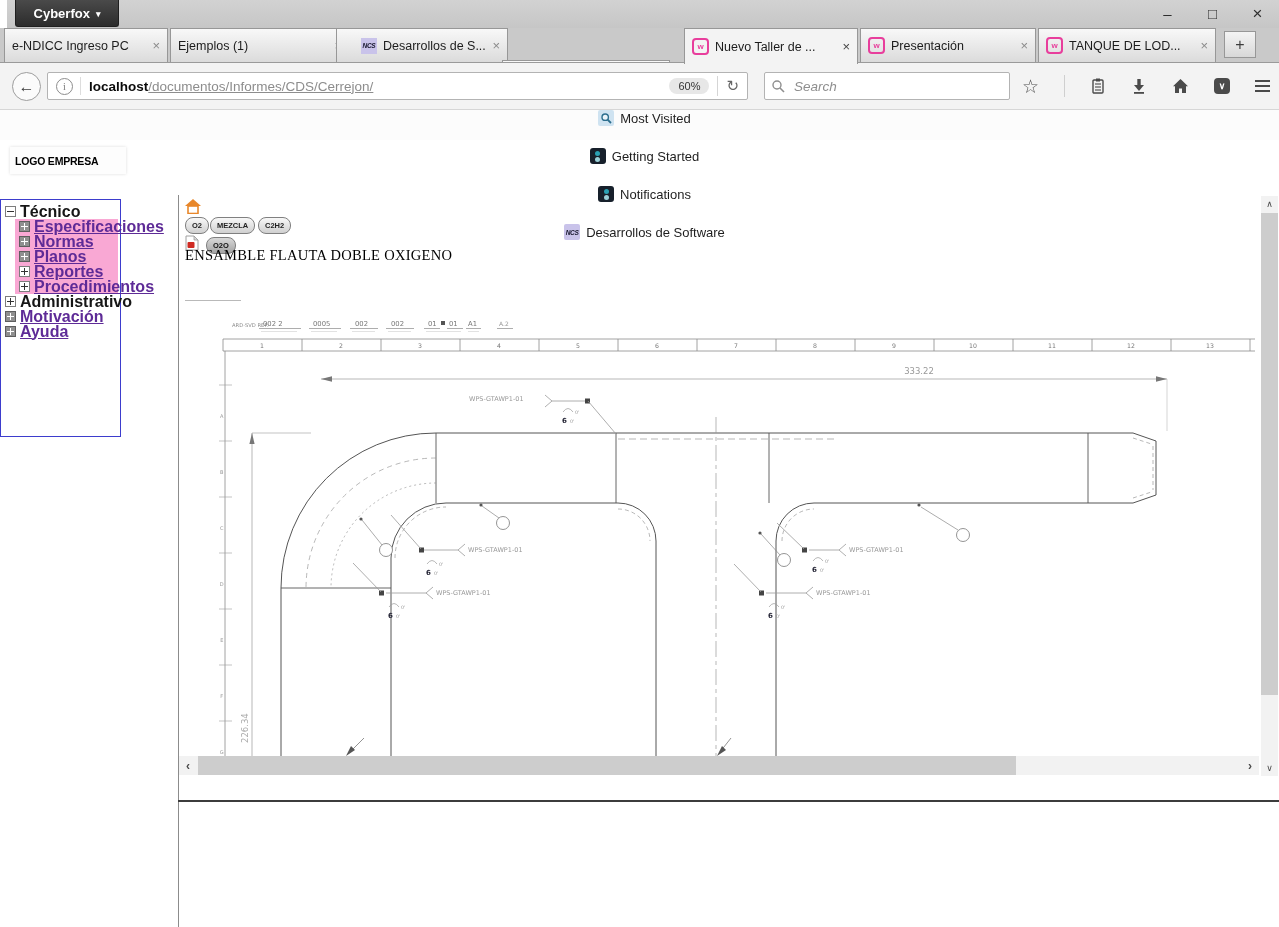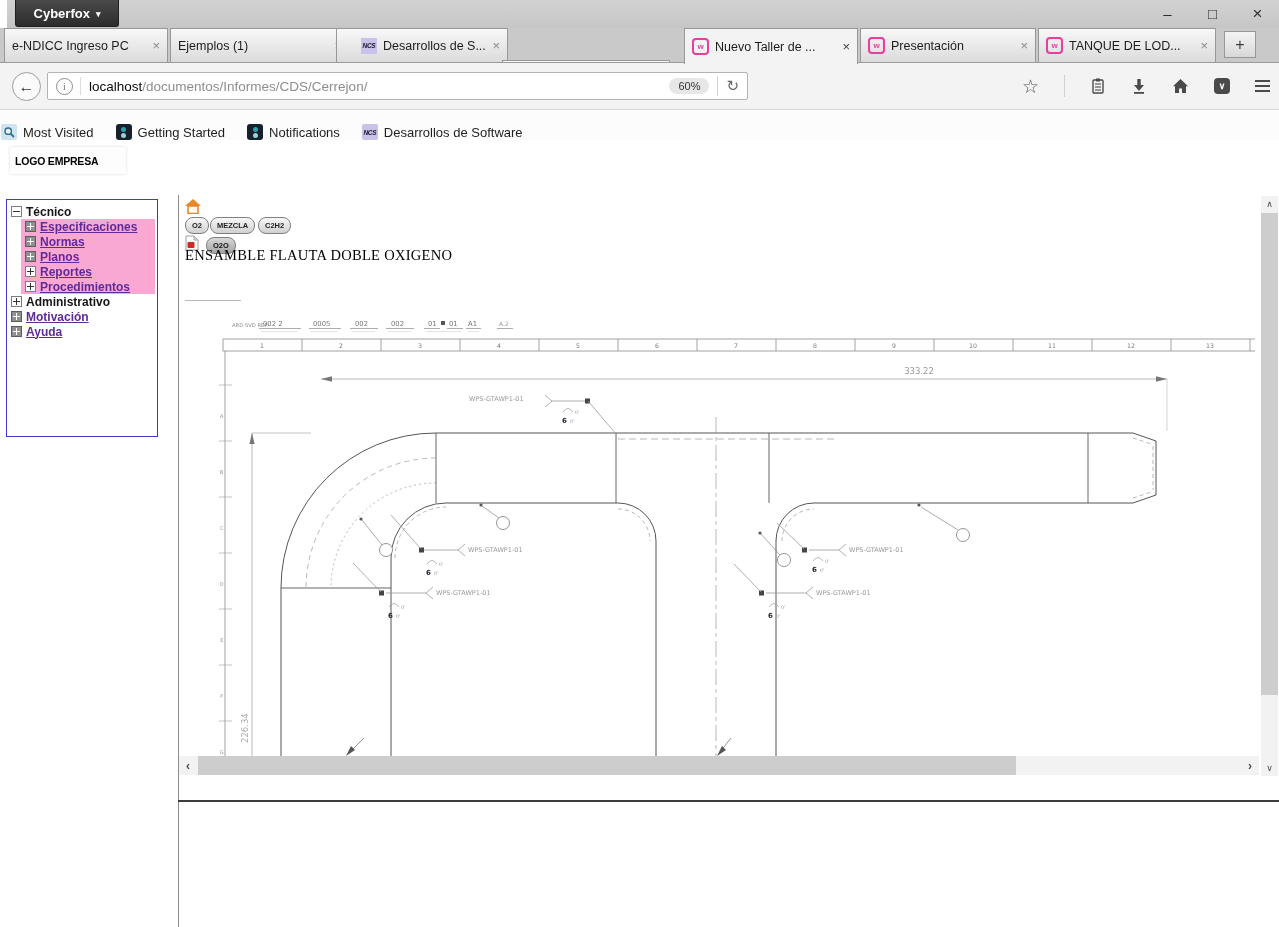--- a/index.html
+++ b/index.html
@@ -39,52 +39,52 @@
   
   #navbar{left:0;top:62px;width:1279px;height:48px;background:#f3f3f3;border-top:1px solid #9a9a9a;border-bottom:1px solid #d6d6d6;}
   #backbtn{left:12px;top:72px;width:29px;height:29px;border:1px solid #9d9d9d;border-radius:50%;
            background:#fbfbfb;display:flex;align-items:center;justify-content:center;
            color:#3d3d3d;font-size:16px;font-weight:bold;}
   #urlbar{left:47px;top:72px;width:701px;height:28px;background:#fff;border:1px solid #b3b3b3;
           border-radius:2px;display:flex;align-items:center;font-size:13.5px;}
   #infoicon{flex:none;width:15px;height:15px;border:1px solid #8d8d8d;border-radius:50%;color:#777;
             font-size:10px;font-family:"Liberation Serif",serif;display:flex;align-items:center;justify-content:center;margin:0 7px 0 8px;}
   #urlbar .sep{width:1px;height:18px;background:#ddd;margin-right:8px;}
-  #urlhost{color:#0a0a0a;font-weight:normal;}
-  #urlpath{color:#8d8d8d;}
+  #urlhost{color:#0a0a0a;font-weight:bold;}
+  #urlpath{color:#8d8d8d;text-decoration:underline;}
   #zoombadge{margin-left:auto;background:#e7e7e7;border-radius:9px;padding:2px 9px;font-size:11px;color:#333;}
   #urlbar .sep2{width:1px;height:20px;background:#d5d5d5;margin:0 8px;}
   #reload{color:#666;font-size:15px;margin-right:8px;}
   #searchbox{left:764px;top:72px;width:246px;height:28px;background:#fff;border:1px solid #b3b3b3;
              border-radius:2px;display:flex;align-items:center;}
   #searchbox input{border:none;outline:none;background:transparent;font-size:13.5px;width:180px;
                    font-family:"Liberation Sans",sans-serif;color:#333;}
   #searchbox input::placeholder{font-style:italic;color:#8e8e8e;}
   #navicons{left:1022px;top:63px;width:248px;height:46px;display:flex;align-items:center;justify-content:space-between;position:absolute;}
   .navico{color:#4f4f4f;display:flex;align-items:center;justify-content:center;}
   #staricon{font-size:19px;}
   .vsep{width:1px;height:22px;background:#cfcfcf;}
   #pocketicon{width:16px;height:16px;background:#4a4a4a;border-radius:4px;color:#fff;font-size:9px;font-weight:bold;
               display:flex;align-items:center;justify-content:center;}
   #menuicon{display:flex;flex-direction:column;gap:2.5px;}
   #menuicon div{width:15px;height:2.5px;background:#4a4a4a;}
 
   
-  #bmbar{left:0;top:110px;width:1279px;height:30px;background:#fcfcfc;display:flex;align-items:flex-end;padding-left:1px;gap:22px;}
+  #bmbar{left:0;top:110px;width:1279px;height:30px;background:#fcfcfc;display:flex;align-items:center;padding-left:10px;gap:22px;flex-direction:column;}
   .bmitem{display:flex;align-items:center;gap:6px;font-size:13px;color:#1e1e1e;}
   .bmico{width:16px;height:16px;border-radius:2px;flex:none;display:flex;align-items:center;justify-content:center;}
   .bm-search{background:#cfe3f1;}
   .bm-dark{background:#17202b;border-radius:3px;flex-direction:column;gap:1px;}
   .bm-dark i{display:block;width:5px;height:5px;border-radius:50%;}
 
   
   #logobox{left:10px;top:147px;width:116px;height:27px;background:#fdfdfd;box-shadow:0 0 3px #ddd;
            display:flex;align-items:center;padding-left:5px;font-size:10.5px;font-weight:bold;color:#000;letter-spacing:-0.2px;}
 
-  #tree{left:6px;top:199px;width:152px;height:238px;border:1px solid #3d3dcd;background:#fff;padding:4px 0 0 4px;font-size:12px;font-weight:bold;}
+  #tree{left:0;top:199px;width:121px;height:238px;border:1px solid #3d3dcd;background:#fff;padding:4px 0 0 4px;font-size:16px;font-weight:bold;}
   .trow{display:flex;align-items:center;gap:4px;height:15px;white-space:nowrap;}
   .tchildren{background:#f9a8d4;margin-left:10px;margin-right:2px;}
   .tchildren .trow{padding-left:4px;}
   .tlink{color:#5e2b97;text-decoration:underline;}
   .tplain{color:#161616;}
   .exp{position:relative;width:9px;height:9px;border:1px solid #7d7d7d;background:#fff;flex:none;}
   .exp::before{content:"";position:absolute;left:1px;right:1px;top:50%;margin-top:-0.5px;height:1px;background:#333;}
   .exp.plus::after{content:"";position:absolute;top:1px;bottom:1px;left:50%;margin-left:-0.5px;width:1px;background:#333;}
   .exp.dark{background:#8f8f8f;border-color:#5e5e5e;}
   .exp.dark::before,.exp.dark::after{background:#fff;}
@@ -173,20 +173,27 @@
     <span>←</span>
   </div>
   <div class="abs" id="urlbar">
     <span id="infoicon">i</span>
     <span class="sep"></span>
     <span id="urlhost">localhost</span>
     <span id="urlpath">/documentos/Informes/CDS/Cerrejon/</span>
     <span id="zoombadge">60%</span>
     <span class="sep2"></span>
     <span id="reload">↻</span>
+  </div>
+  <div class="abs" id="searchbox">
+    <svg width="15" height="15" style="margin:0 6px;" viewBox="0 0 15 15">
+      <circle cx="6" cy="6" r="4" fill="none" stroke="#8e8e8e" stroke-width="1.4"></circle>
+      <line x1="9" y1="9" x2="13" y2="13" stroke="#8e8e8e" stroke-width="1.6"></line>
+    </svg>
+    <input type="text" placeholder="Search" style="">
   </div>
   <div id="navicons">
     <span class="navico" id="staricon">☆</span>
     <span class="vsep"></span>
     <span class="navico">
       <svg width="16" height="16" viewBox="0 0 16 16">
         <rect x="3" y="2" width="10" height="13" rx="1" fill="none" stroke="#4a4a4a" stroke-width="1.4"></rect>
         <rect x="6" y="0.5" width="4" height="3" fill="#4a4a4a"></rect>
         <line x1="5" y1="6" x2="11" y2="6" stroke="#4a4a4a" stroke-width="1.1"></line>
         <line x1="5" y1="9" x2="11" y2="9" stroke="#4a4a4a" stroke-width="1.1"></line>

